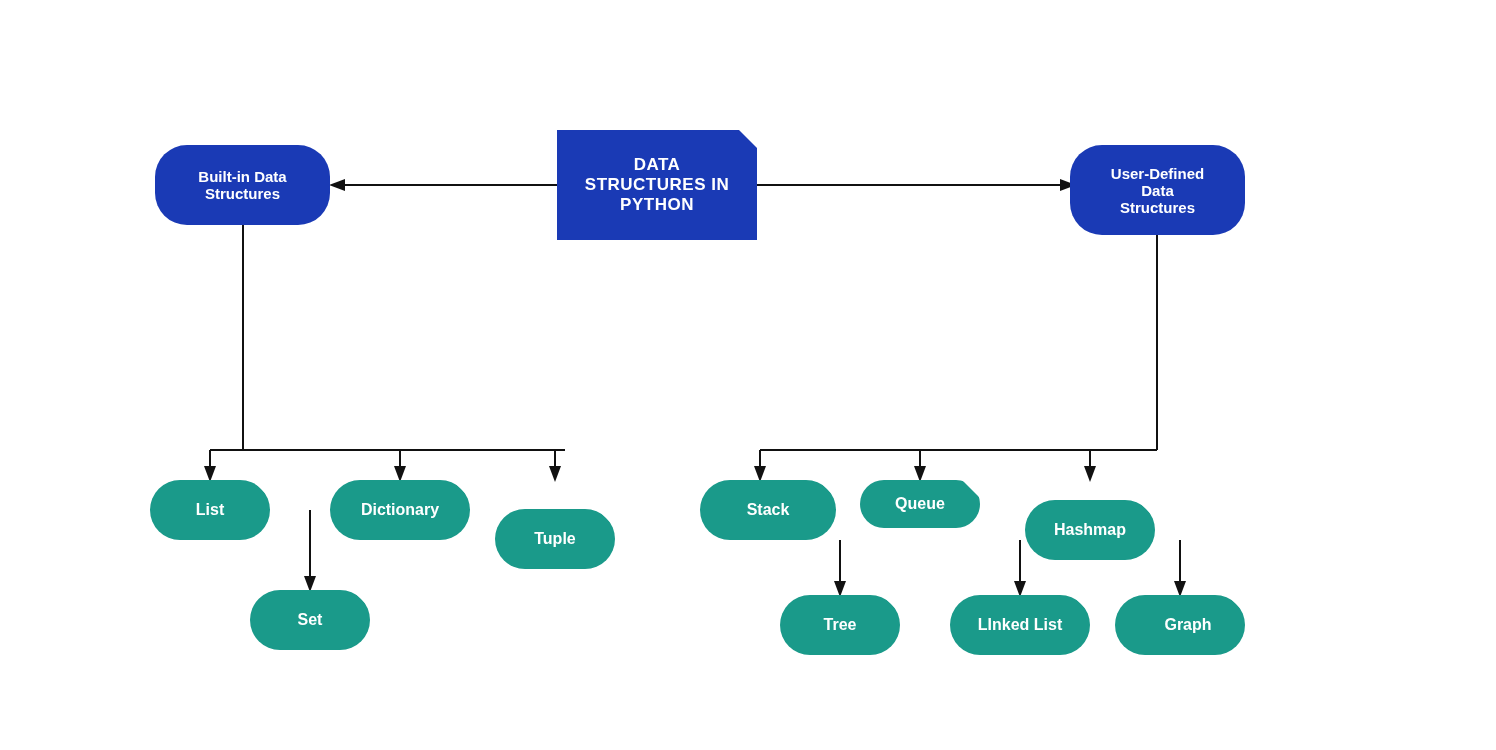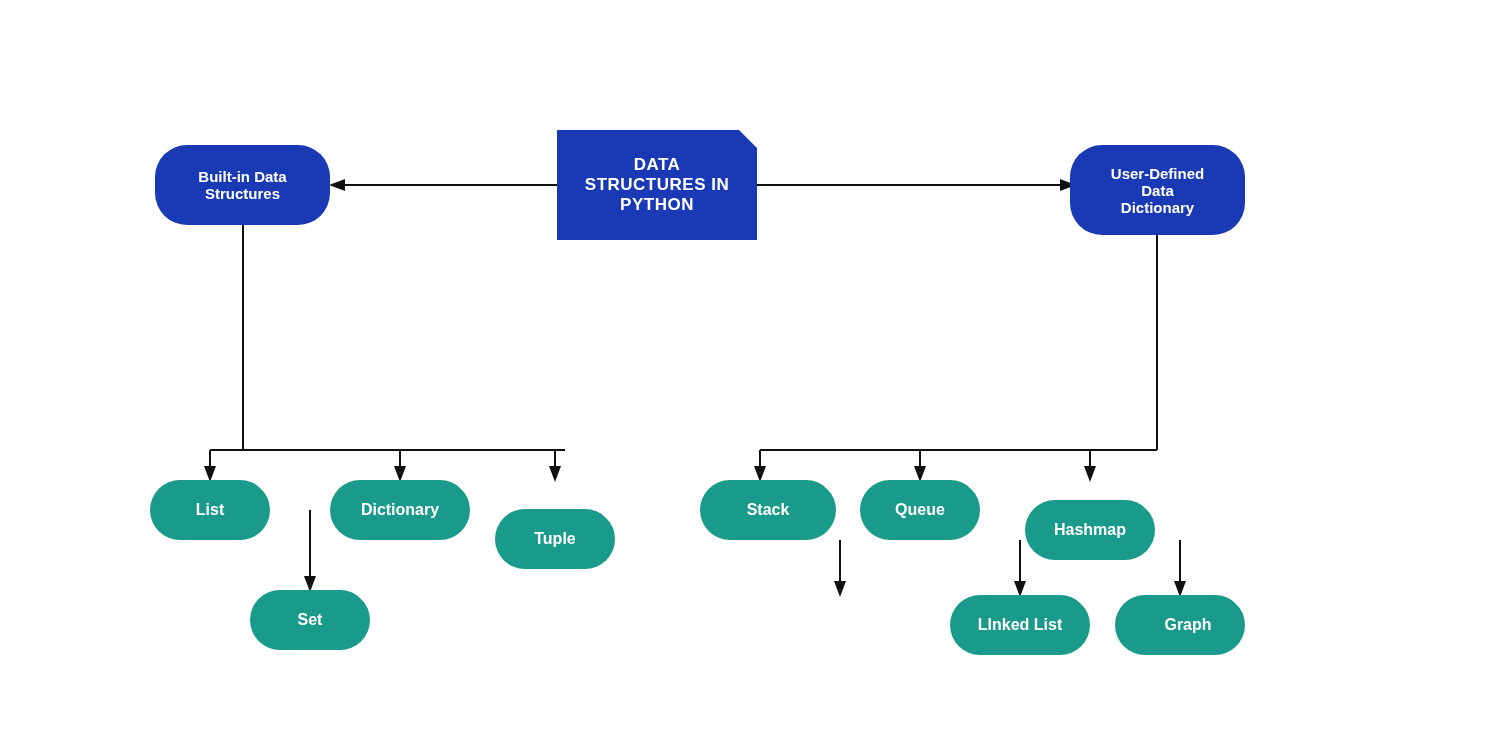--- a/index.html
+++ b/index.html
@@ -101,21 +101,21 @@
   </div>
 
   <div class="node node-blue node-medium" style="left:155px; top:145px; width:175px; height:80px; font-size:15px;">
     <span style="white-space:pre-line; text-align:center;">Built-in Data
 Structures</span>
   </div>
 
   <div class="node node-blue node-medium" style="left:1070px; top:145px; width:175px; height:90px; font-size:15px;">
     <span style="white-space:pre-line; text-align:center;">User-Defined
 Data
-Dictionary</span>
+Structures</span>
   </div>
 
   <div class="node node-teal node-medium" style="left:150px; top:480px; width:120px; height:60px;">
     <span>List</span>
   </div>
 
   <div class="node node-teal node-medium" style="left:330px; top:480px; width:140px; height:60px;">
     <span>Dictionary</span>
   </div>
 
@@ -124,28 +124,31 @@
   </div>
 
   <div class="node node-teal node-medium" style="left:250px; top:590px; width:120px; height:60px;">
     <span>Set</span>
   </div>
 
   <div class="node node-teal node-medium" style="left:700px; top:480px; width:136px; height:60px;justify-content:center;">
     <span>Stack</span>
   </div>
 
-  <div class="node node-teal node-medium" style="left:860px; top:480px; width:120px; height:60px;">
+  <div class="node node-teal node-medium" style="left:860px; top:480px; width:120px; height:48px;">
     <span>Queue</span>
   </div>
 
   <div class="node node-teal node-medium" style="left:1025px; top:480px; width:130px; height:60px;margin-top:20px;">
     <span>Hashmap</span>
   </div>
 
+  <div class="node node-teal node-medium" style="left:780px; top:595px; width:120px; height:60px;">
+    <span>Tree</span>
+  </div>
 
   <div class="node node-teal node-medium" style="left:950px; top:595px; width:140px; height:60px;">
     <span>LInked List</span>
   </div>
 
   <div class="node node-teal node-medium" style="left:1115px; top:595px; width:130px; height:60px;padding-left:16px;">
     <span>Graph</span>
   </div>
 
 </div>

